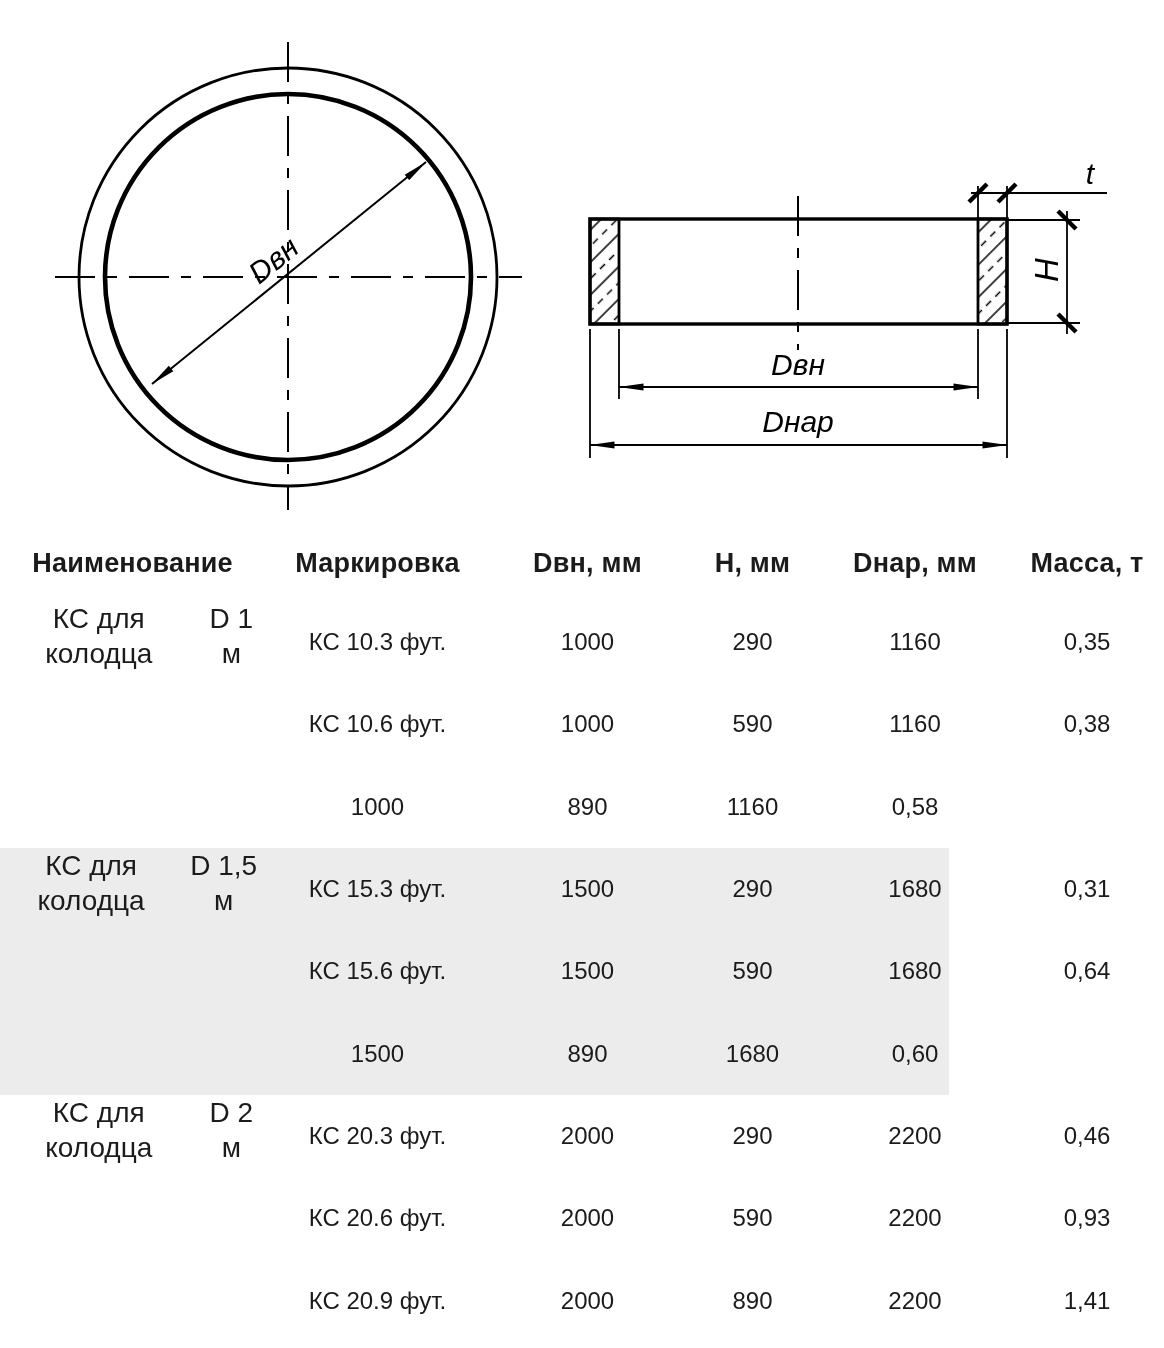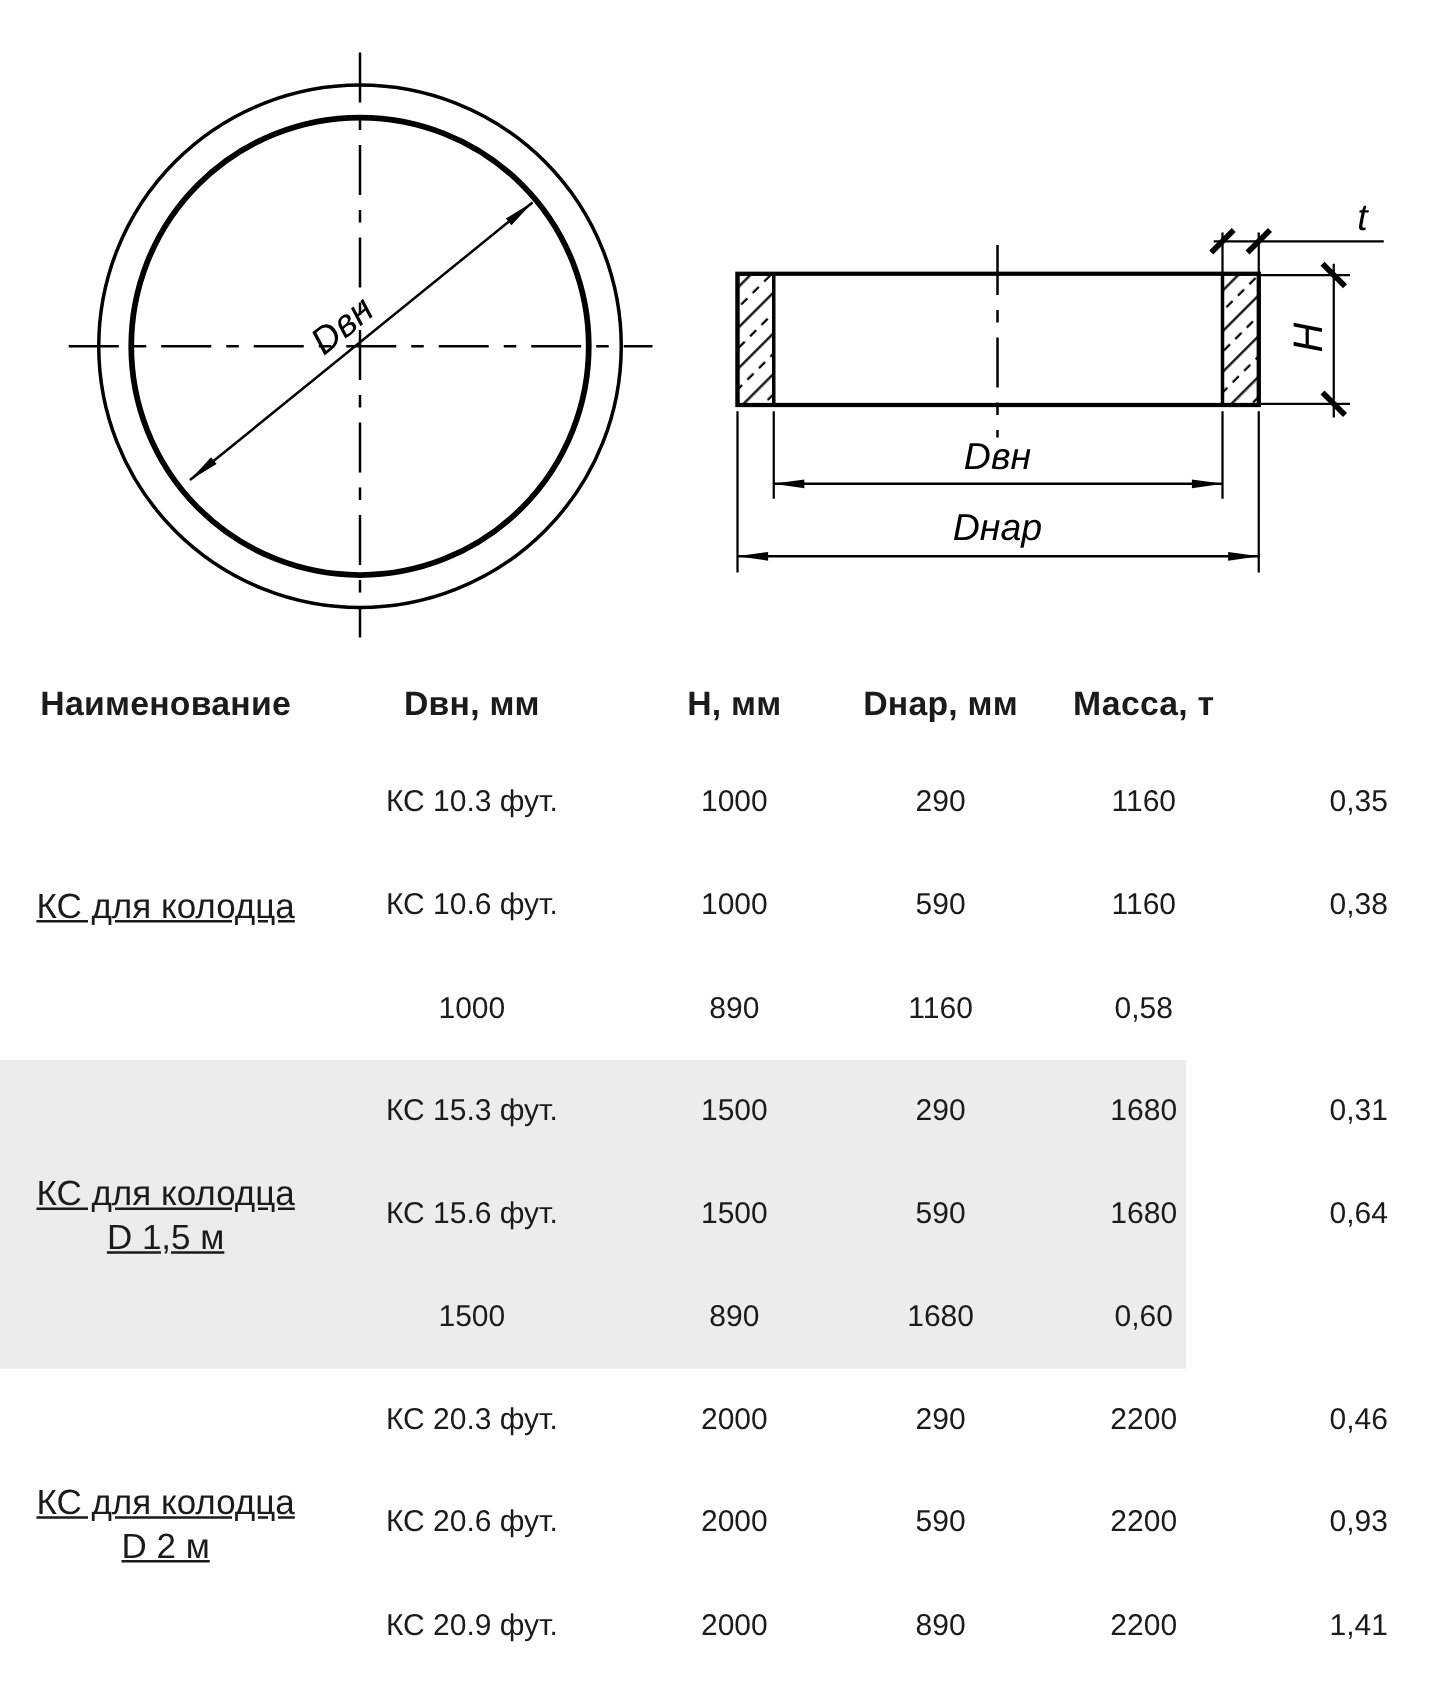--- a/index.html
+++ b/index.html
@@ -14,22 +14,22 @@
 
   .spec-table { width:949px; }
   .thead {
     display:grid; grid-template-columns:265px 225px 195px 135px 190px 154px;
     height:76px; align-items:center;
   }
   .hcell { text-align:center; font-size:27px; font-weight:600; letter-spacing:.2px; }
   .group { display:grid; grid-template-columns:265px 899px; height:247px; }
   .group.hl { background:#ececec; }
   .gname {
-    display:flex; flex-direction:column; justify-content:center;
-    text-align:center; font-size:28px; line-height:35px;text-decoration:underline;
+    display:flex; flex-direction:row; justify-content:center;
+    text-align:center; font-size:28px; line-height:35px;
   }
   .rows { display:grid; grid-template-rows:repeat(3,1fr); }
   .trow {
     display:grid; grid-template-columns:225px 195px 135px 190px 154px;
     align-items:center;
   }
   .cell { text-align:center; font-size:24px; }
 </style>
 </head>
 <body>
@@ -92,29 +92,31 @@
         <line x1="998" y1="202" x2="1016" y2="184" stroke="#000" stroke-width="4.5"></line>
         <text class="lbl" x="1090" y="184" font-size="30" text-anchor="middle">t</text>
       </g>
     </g>
   </svg>
 </div>
 
 <div class="spec-table">
   <div class="thead">
     <div class="hcell">Наименование</div>
+    <div class="hcell">Маркировка</div>
     <div class="hcell">Dвн, мм</div>
     <div class="hcell">H, мм</div>
     <div class="hcell">Dнар, мм</div>
     <div class="hcell">Масса, т</div>
   </div>
 
   <section class="group">
     <div class="gname">
       <span>КС для колодца</span>
+      <span>D 1 м</span>
     </div>
     <div class="rows">
       <div class="trow">
         <div class="cell">КС 10.3 фут.</div>
         <div class="cell">1000</div>
         <div class="cell">290</div>
         <div class="cell">1160</div>
         <div class="cell">0,35</div>
       </div>
       <div class="trow">

